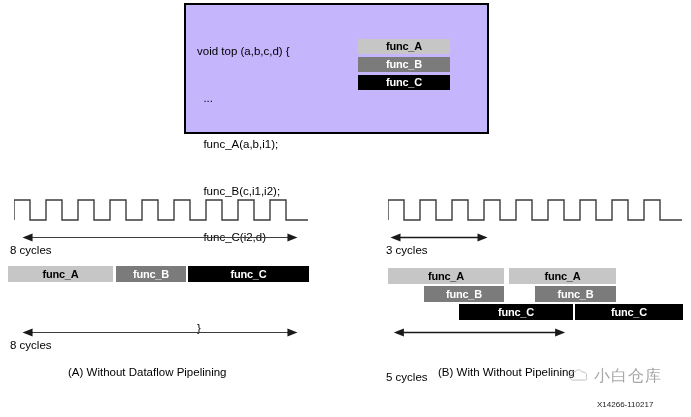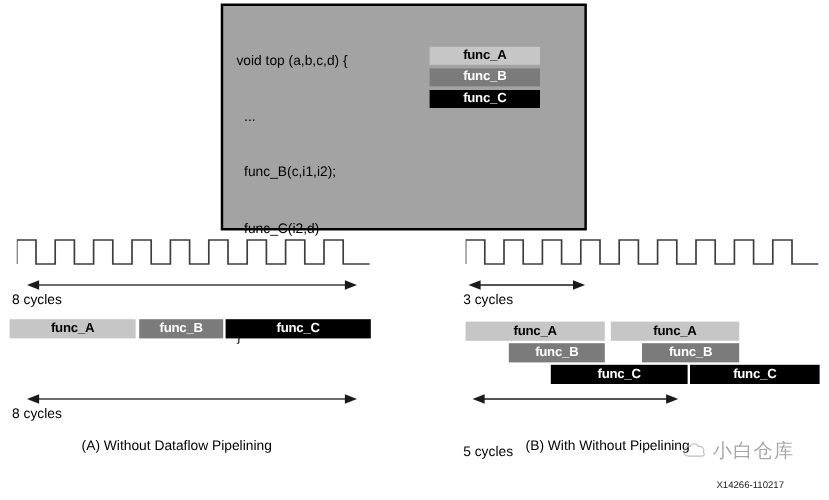--- a/index.html
+++ b/index.html
@@ -15,24 +15,24 @@
     color: #000000;
     overflow: hidden;
   }
   .abs { position: absolute; }
 
   
   #code-box {
     left: 184px;
     top: 3px;
     width: 305px;
-    height: 189px;
+    height: 131px;
     border: 2px solid #000000;
     box-sizing: border-box;
-    background: #a3a3a3;
+    background: #c4b5fd;
   }
   #code-listing {
     position: absolute;
     left: 11px;
     top: 8px;
     font-family: "Liberation Sans", sans-serif;
     font-size: 11.5px;
     line-height: 15.5px;
     white-space: pre;
     color: #000000;
@@ -122,20 +122,21 @@
     white-space: nowrap;
   }
 </style>
 </head>
 <body>
 
 <div class="abs" id="code-box">
   <div id="code-listing">
     <div class="code-line">void top (a,b,c,d) {</div>
     <div class="code-line">  ...</div>
+    <div class="code-line">  func_A(a,b,i1);</div>
     <div class="code-line">  func_B(c,i1,i2);</div>
     <div class="code-line">  func_C(i2,d)</div>
     <div class="code-blank"></div>
     <div class="code-line">}</div>
   </div>
 
 </div>
 
 <div class="legend-chip" id="legend-func-a">func_A</div>
 <div class="legend-chip" id="legend-func-b">func_B</div>

